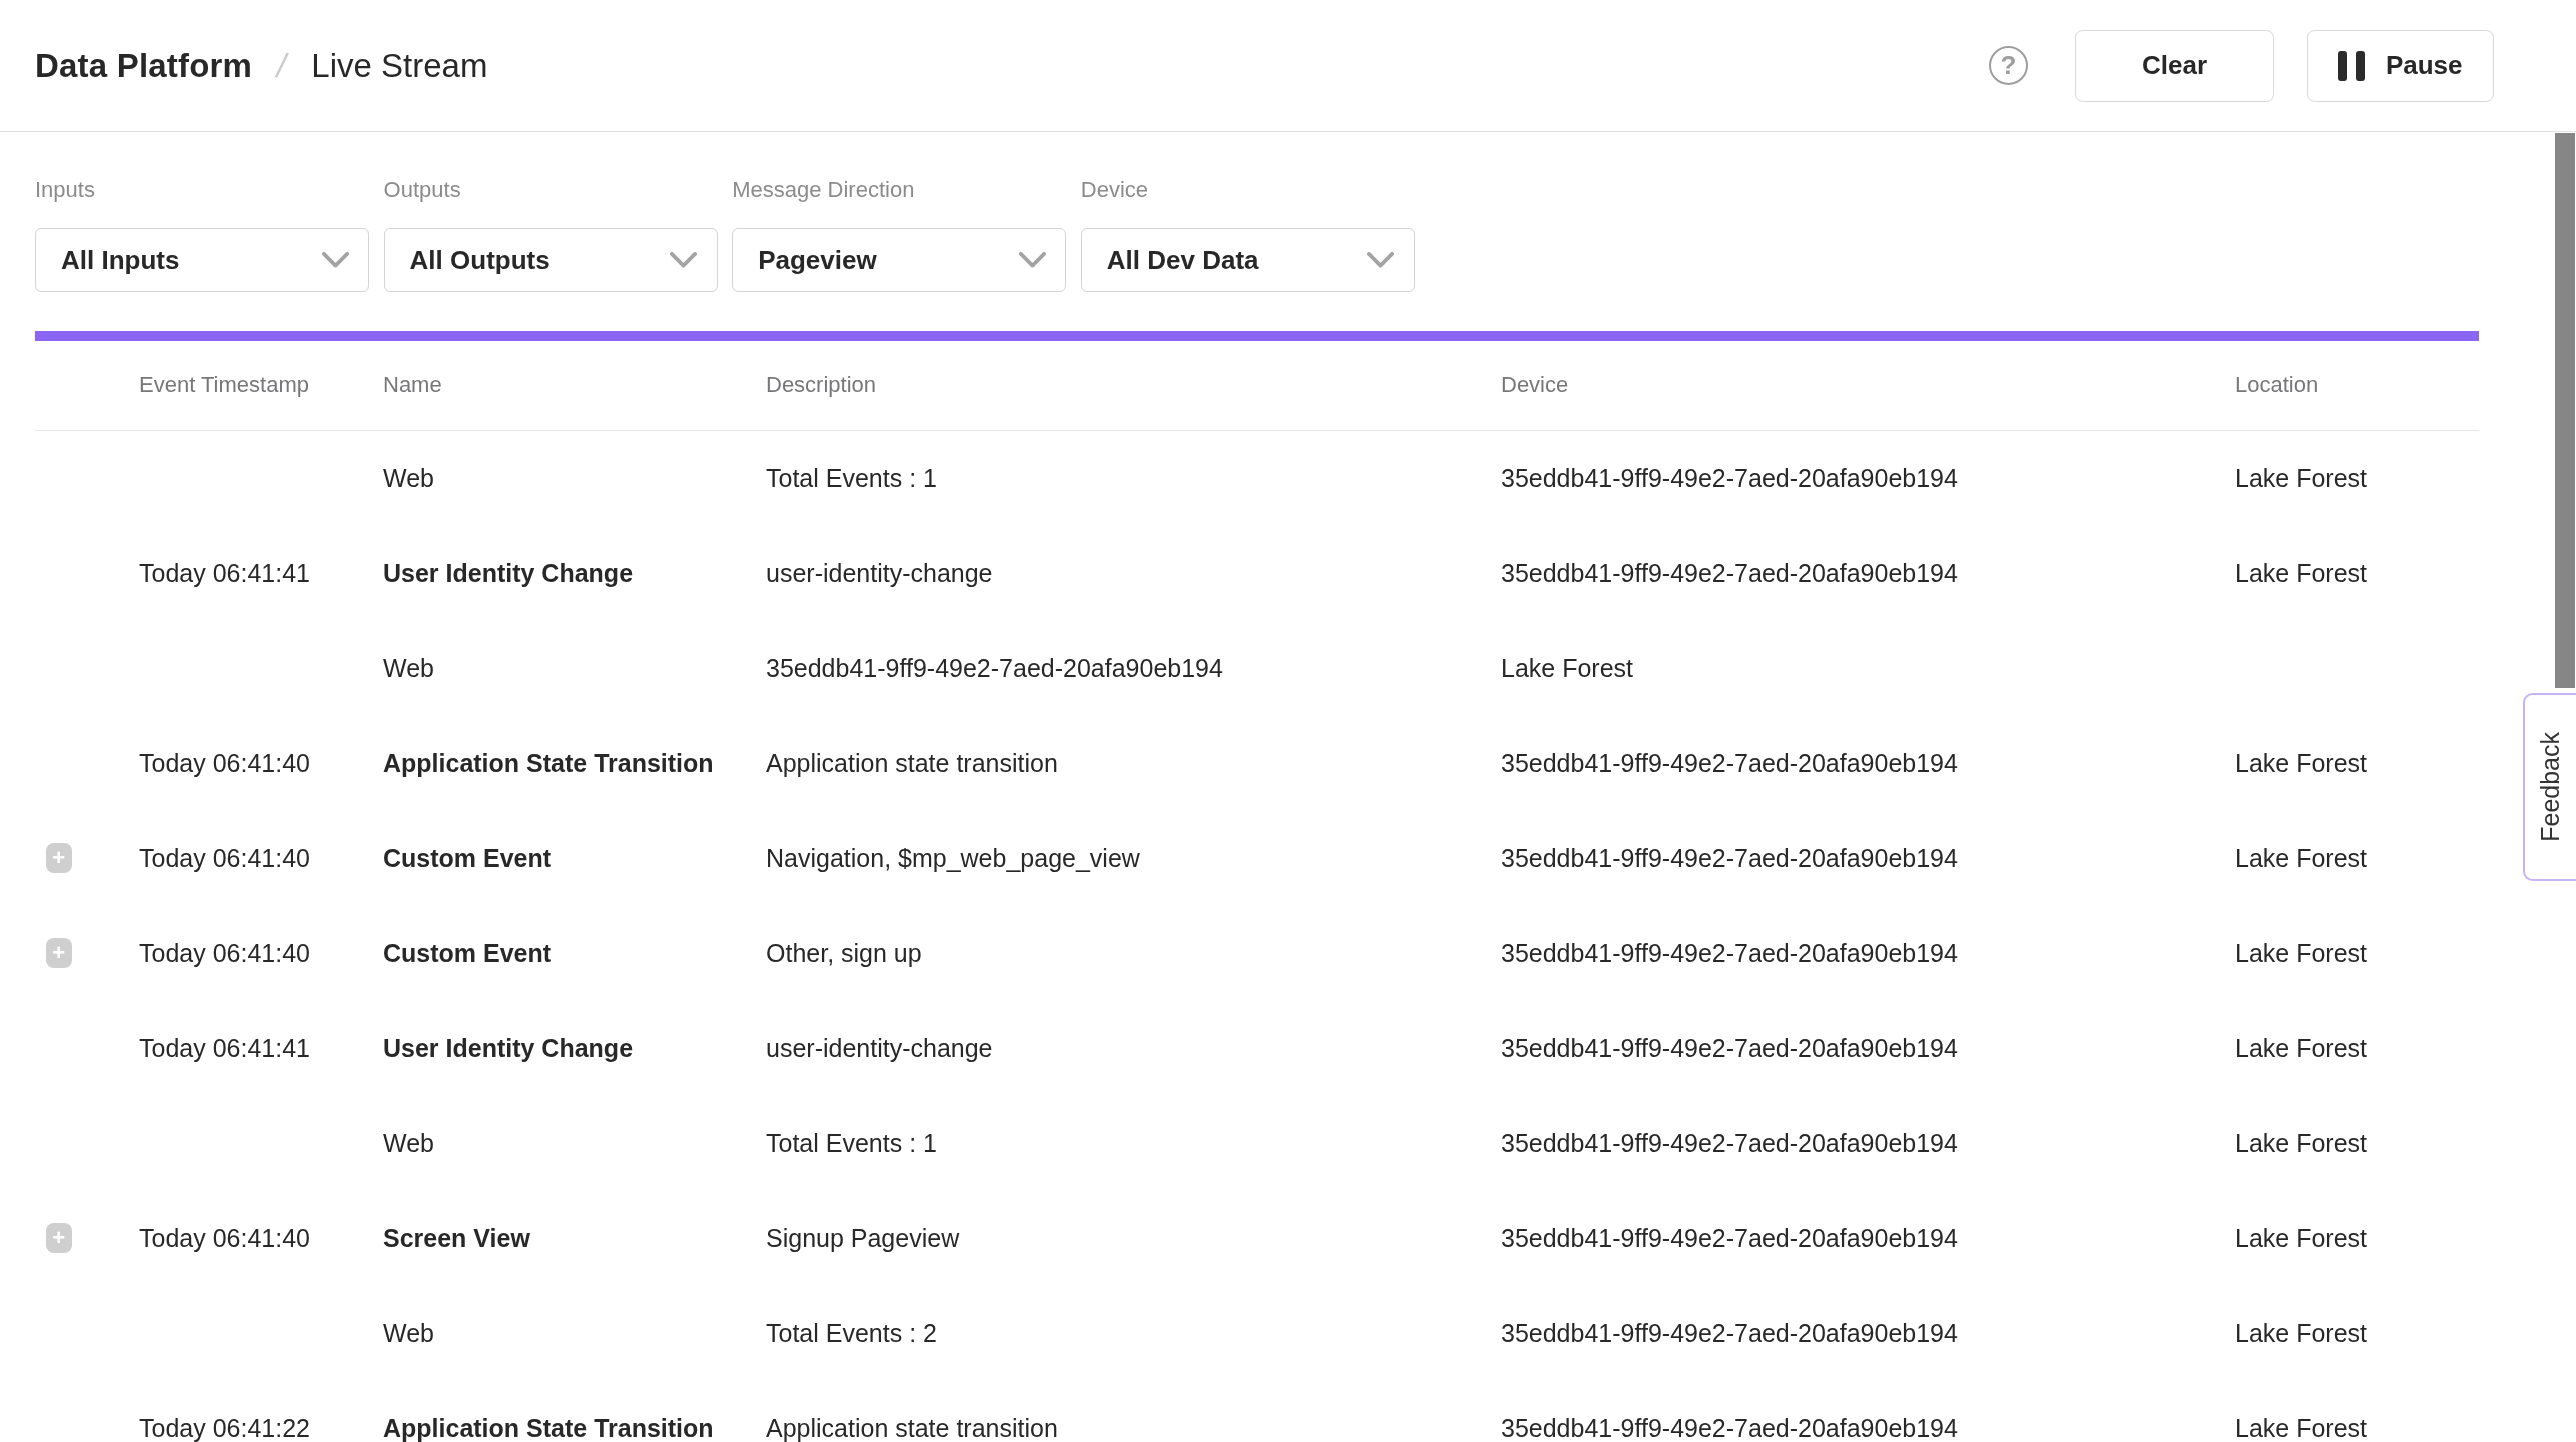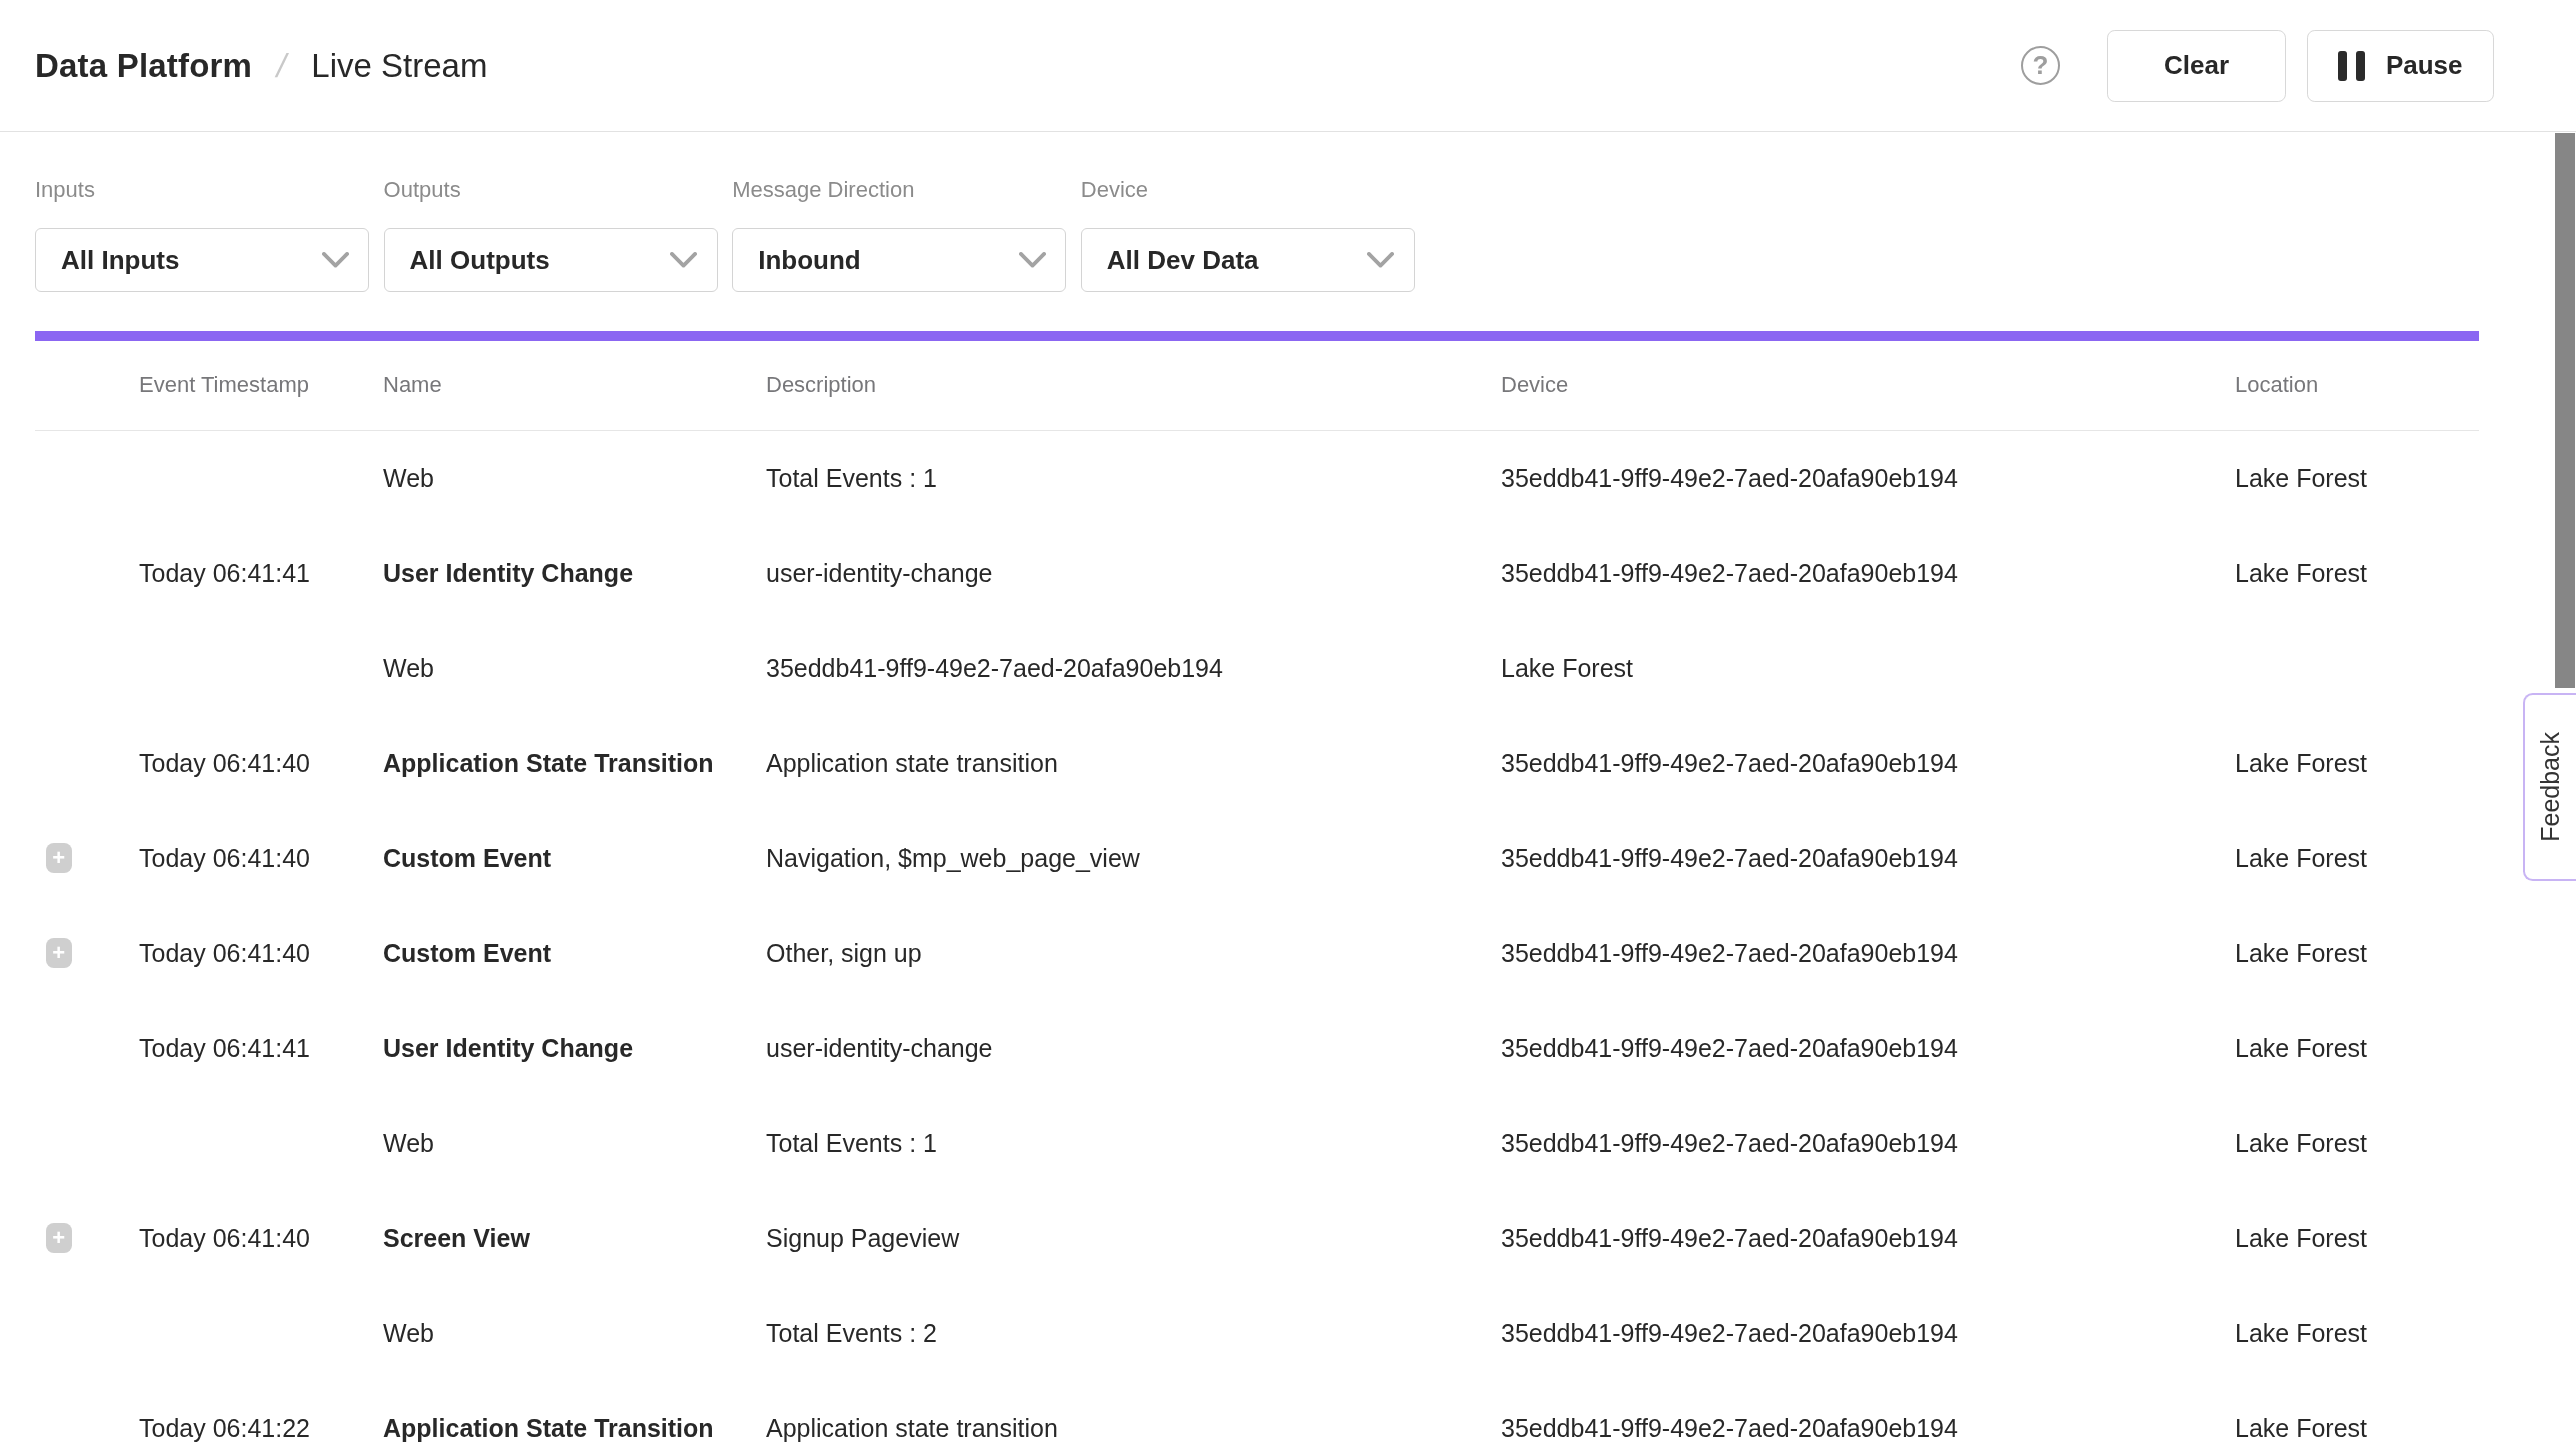--- a/index.html
+++ b/index.html
@@ -31,21 +31,21 @@
     display: flex; align-items: center; justify-content: center;
     margin-right: 47px; box-sizing: border-box; cursor: pointer;
   }
   .btn {
     height: 72px; background: #fff;
     border: 1px solid #d8d8d8; border-radius: 7.8px;
     display: flex; align-items: center; justify-content: center;
     font-size: 26px; font-weight: 700; color: #282828;
     box-sizing: border-box; cursor: pointer;
   }
-  .btn-clear { width: 179px; margin-right: 21px; }
+  .btn-clear { width: 199px; margin-right: 33px; }
   .btn-pause { width: 187px; gap: 21.4px; text-align: right; }
   .pause-icon { display: flex; gap: 8.7px; }
   .pause-icon span { width: 8.7px; height: 30px; background: #2b2b2b; border-radius: 2.9px; }
 
   
   .filters { display: flex; gap: 14.6px; padding: 45px 0 0 35px; }
   .filter-label {
     display: block; font-size: 22px; line-height: 26px;
     color: #8b8b8b; margin-bottom: 25px;
   }
@@ -145,21 +145,21 @@
       <span class="chevron">
         <svg width="27" height="16.5" viewBox="0 0 28 17">
             <path d="M2 2 L14 14 L26 2" fill="none" stroke="#a3a3a3" stroke-width="4" stroke-linecap="round" stroke-linejoin="round"></path>
           </svg>
       </span>
     </div>
   </div>
   <div class="filter">
     <span class="filter-label">Message Direction</span>
     <div class="dropdown">
-      <span>Inbound</span>
+      <span>Pageview</span>
       <span class="chevron">
         <svg width="27" height="16.5" viewBox="0 0 28 17">
             <path d="M2 2 L14 14 L26 2" fill="none" stroke="#a3a3a3" stroke-width="4" stroke-linecap="round" stroke-linejoin="round"></path>
           </svg>
       </span>
     </div>
   </div>
   <div class="filter">
     <span class="filter-label">Device</span>
     <div class="dropdown">

